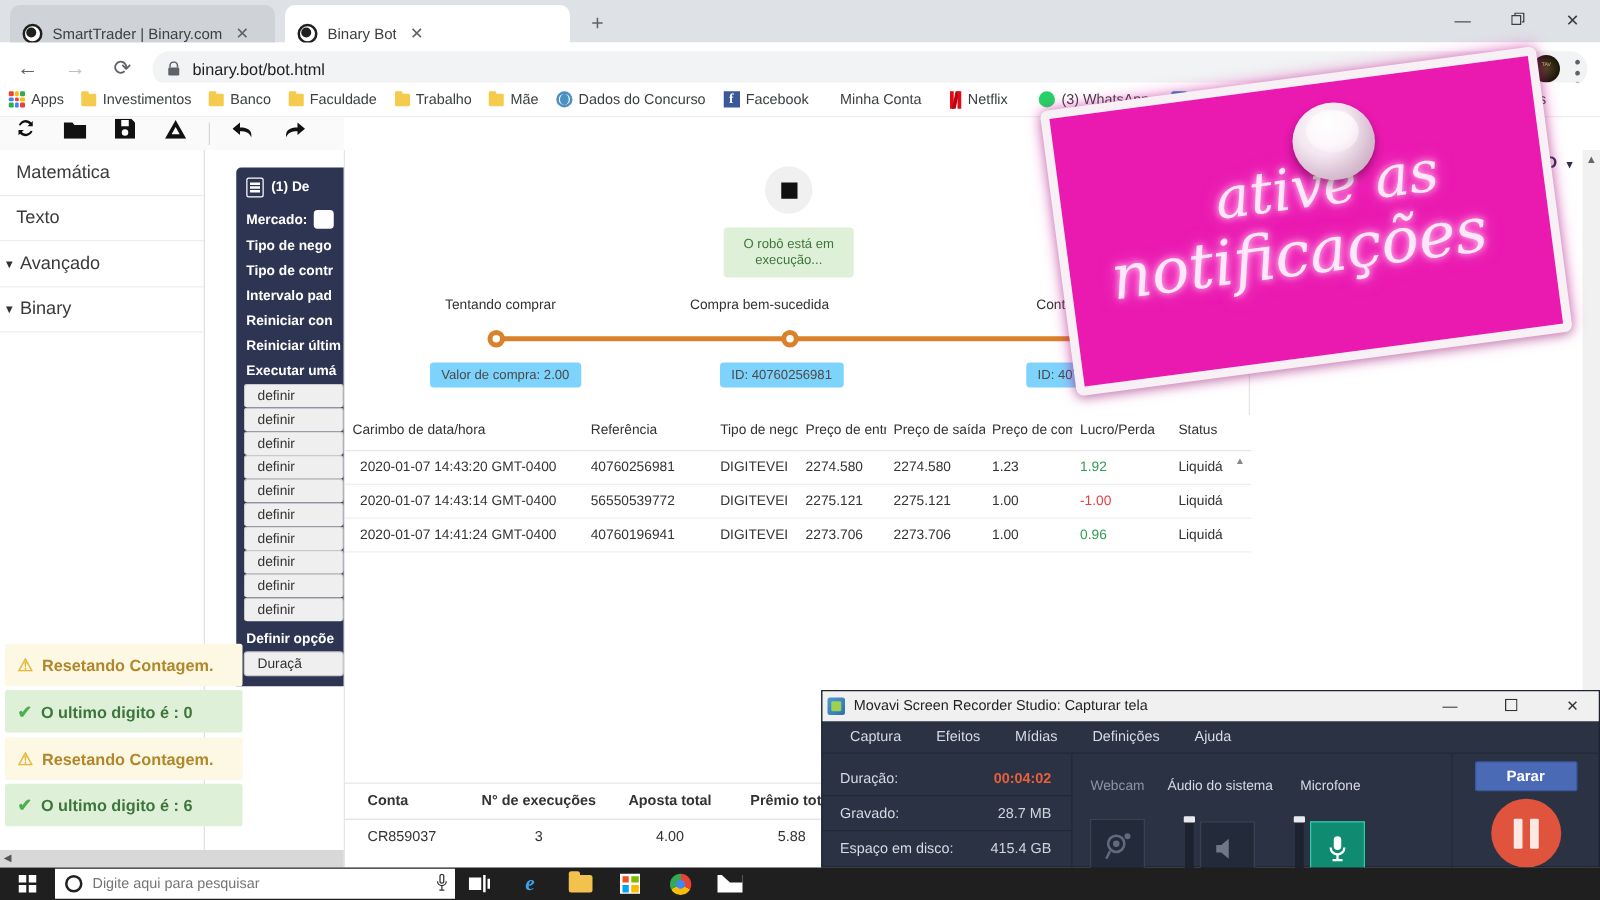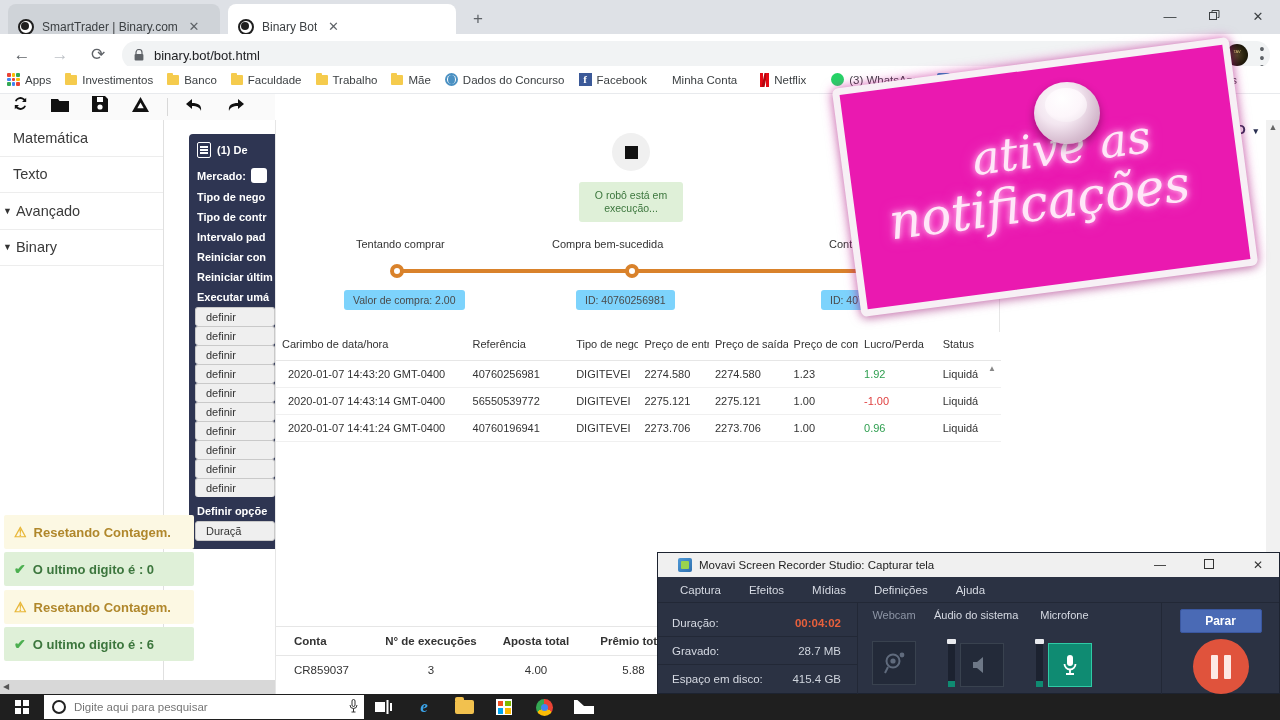--- a/index.html
+++ b/index.html
@@ -329,21 +329,21 @@
   }
 
   
   .movavi {
     position:absolute; left:657px; top:552px; width:623px; height:142px;
     background:#2b3243; border:1px solid #1d2330;
     font-family:"Liberation Sans", sans-serif;
   }
   .mv-title {
     height:24px; background:#f0f0f0; display:flex; align-items:center;
-    padding-left:20px; gap:7px; font-size:11.5px; color:#222;
+    padding-left:4px; gap:7px; font-size:11.5px; color:#222;
   }
   .mv-logo {
     width:14px;height:14px;flex:0 0 auto;border-radius:2px;
     background:linear-gradient(135deg,#4f9ad8 0%,#2e6fae 100%);
     position:relative; overflow:hidden;
   }
   .mv-logo::after{
     content:''; position:absolute;left:3px;top:3px;width:8px;height:8px;
     background:#9ad34f;border-radius:1px;
   }
@@ -359,21 +359,21 @@
   .mv-stats { width:200px; border-right:1px solid #222836; padding-top:6px;}
   .mv-stat {
     height:28px; display:flex; align-items:center; justify-content:space-between;
     padding:0 16px 0 14px; font-size:11.5px; color:#d6dae3;
     border-bottom:1px solid #222836;
   }
   .mv-stat:last-child{border-bottom:none;}
   .mv-stat .v { color:#cfd4dd; }
   .mv-stat .v.time { color:#e8603c; font-weight:bold; }
   .mv-devices { flex:1 1 auto; display:flex; align-items:flex-start; padding:6px 0 0 14px; gap:18px; }
-  .mv-dev { display:flex; flex-direction:column; align-items:center; gap:20px; }
+  .mv-dev { display:flex; flex-direction:column; align-items:center; gap:20px;margin-top:14px; }
   .mv-dev-label { font-size:11px; color:#8d95a5; white-space:nowrap; }
   .mv-dev-label.on { color:#d6dae3; }
   .mv-dev-row { display:flex; align-items:flex-end; gap:5px; }
   .mv-sq {
     width:44px;height:44px;background:#232a39;border:1px solid #39424f;
     display:flex;align-items:center;justify-content:center;
   }
   .mv-sq.active { background:#0f8b72; border:1px solid #2ecba6; }
   .mv-slider {
     width:7px;height:46px;background:#1c2230;position:relative;border-radius:1px;

